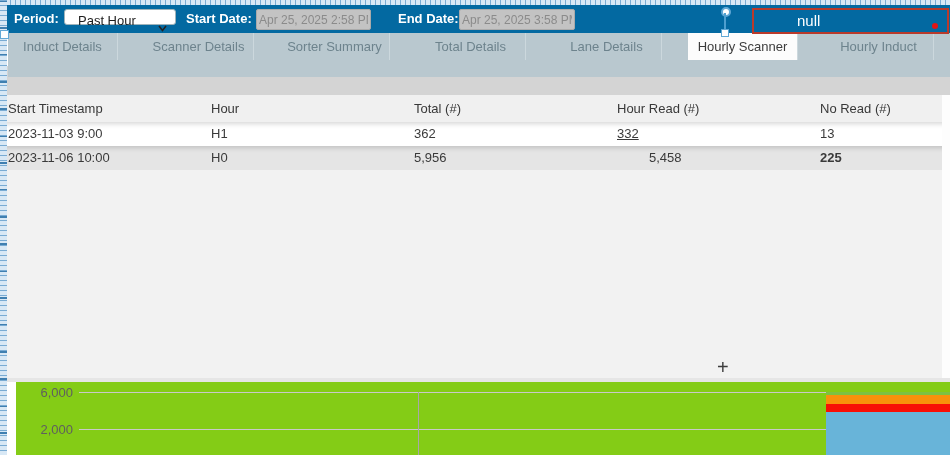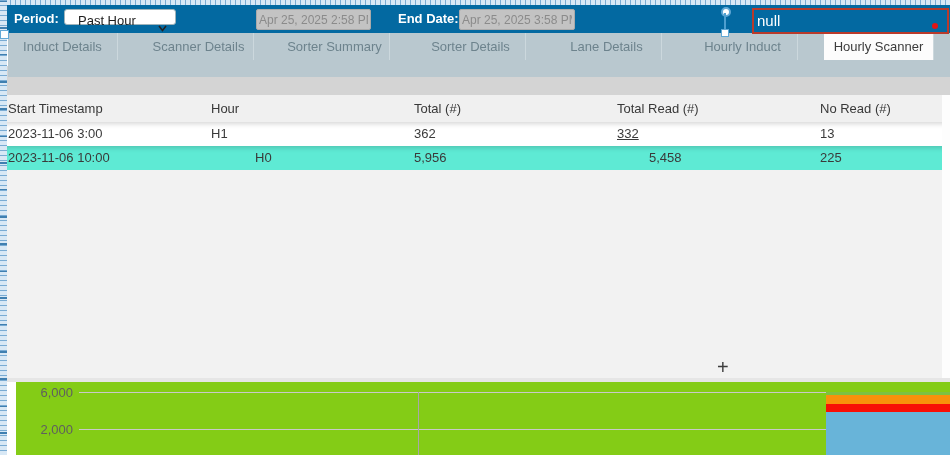--- a/index.html
+++ b/index.html
@@ -24,21 +24,21 @@
   .date-input{top:4px;height:21px;background:#c3c3c3;border:1px solid #aaaaaa;border-radius:2px;
     color:#8b8b8b;font-size:12px;text-align:center;box-sizing:border-box;font-family:"Liberation Sans",sans-serif;}
 
   
   .sel-circle{left:721px;top:7px;width:6px;height:6px;border:2px solid #61a8d5;border-radius:50%;background:#fff;z-index:30;}
   .sel-line{left:724px;top:13px;width:2px;height:16px;background:#4f9fcf;z-index:30;}
   .sel-square{left:721px;top:29px;width:6px;height:6px;border:1px solid #61a8d5;background:#fff;z-index:30;}
 
   
   .null-box{left:752px;top:8px;width:193px;height:22px;border:2px solid #b93a2b;z-index:20;}
-  .null-text{color:#fff;font-size:15px;line-height:21px;padding-left:3px;}
+  .null-text{color:#fff;font-size:15px;line-height:21px;padding-left:3px;margin-left:40px;}
   .red-dot{left:932px;top:23px;width:6px;height:6px;border-radius:50%;background:#e31414;z-index:25;}
 
   
   .tabbar{left:8px;top:33px;width:943px;height:44px;background:#b9c8cf;display:flex;z-index:10;gap:26px;}
   .tab{flex:0 0 auto;width:110px;height:27px;line-height:27px;text-align:center;font-size:13px;
        color:#6d838d;border-right:1px solid #ccd8dd;overflow:hidden;white-space:nowrap;cursor:pointer;box-sizing:border-box;}
   .tab.active{background:#fcfcfc;color:#3c3c3c;}
 
   
   .filterbar{left:7px;top:66px;width:943px;height:29px;background:#d4d4d4;z-index:5;}
@@ -72,70 +72,71 @@
   <div class="abs topbar">
     <div class="abs bar-label" style="left:7px;top:0;">Period:</div>
     <div class="abs period-select">
       <span>Past Hour</span>
       <span class="chev">
         <svg width="9" height="7" viewBox="0 0 9 7">
             <polyline points="1,1 4.5,5.5 8,1" fill="none" stroke="#222" stroke-width="1.6"></polyline>
           </svg>
       </span>
     </div>
+    <div class="abs bar-label" style="left:179px;top:0;">Start Date:</div>
     <input class="abs date-input" style="left: 249px; width: 115px;" disabled="" value="Apr 25, 2025 2:58 PM">
     <div class="abs bar-label" style="left:391px;top:0;">End Date:</div>
     <input class="abs date-input" style="left: 452px; width: 116px;" disabled="" value="Apr 25, 2025 3:58 PM">
   </div>
 
   <div class="abs sel-circle"></div>
   <div class="abs sel-line"></div>
   <div class="abs sel-square"></div>
 
   <div class="abs null-box">
     <div class="null-text">null</div>
   </div>
   <div class="abs red-dot"></div>
 
   <div class="abs tabbar">
       <div class="tab">Induct Details</div>
       <div class="tab">Scanner Details</div>
       <div class="tab">Sorter Summary</div>
-      <div class="tab">Sorter Details</div>
+      <div class="tab">Total Details</div>
       <div class="tab">Lane Details</div>
+      <div class="tab active">Hourly Scanner</div>
       <div class="tab">Hourly Induct</div>
-      <div class="tab active">Hourly Scanner</div>
       <div class="tab">Hourly Sorter Summary</div>
       <div class="tab">Hourly Sorter Details</div>
     </div>
 
   <div class="abs filterbar"></div>
   <input class="abs filter-input" placeholder="Filter table..." style="">
 
   <div class="abs thead">
       <div class="hcell" style="left: 8px;">Start Timestamp</div>
       <div class="hcell" style="left: 211px;">Hour</div>
       <div class="hcell" style="left: 414px;">Total (#)</div>
-      <div class="hcell" style="left: 617px;">Total Read (#)</div>
+      <div class="hcell" style="left: 617px;">Hour Read (#)</div>
       <div class="hcell" style="left: 820px;">No Read (#)</div>
     </div>
   <div id="table-body">
       <div class="abs trow" style="top: 122px; background: rgb(255, 255, 255);">
-        <div class="tcell" style="left: 8px;">2023-11-06 3:00</div>
+        <div class="tcell" style="left: 8px;">2023-11-03 9:00</div>
         <div class="tcell" style="left: 211px;">H1</div>
         <div class="tcell" style="left: 414px;">362</div>
         <div class="tcell" style="left: 617px; text-decoration: underline;">332</div>
         <div class="tcell" style="left: 820px;">13</div>
       </div>
-      <div class="abs trow" style="top: 146px; background: #5eead4;">
+      <div class="abs trow" style="top: 146px; background: #e5e5e5;">
         <div class="tcell" style="left: 8px;">2023-11-06 10:00</div>
-        <div class="tcell" style="left: 211px; margin-left: 44px;">H0</div>
+        <div class="tcell" style="left: 211px;">H0</div>
         <div class="tcell" style="left: 414px;">5,956</div>
         <div class="tcell" style="left: 617px; margin-left: 32px;">5,458</div>
-        <div class="tcell" style="left: 820px;">225</div>
+        <div class="tcell" style="left: 820px; font-weight: bold;">225</div>
       </div>
     </div>
   <div class="abs empty-area"></div>
   <div class="abs scroll-strip"></div>
   <div class="abs plus-cursor">+</div>
 
   <div class="abs divider"></div>
 
   <div class="abs chart" id="chart">
       <div class="gridline" style="top: 10px;"></div>

